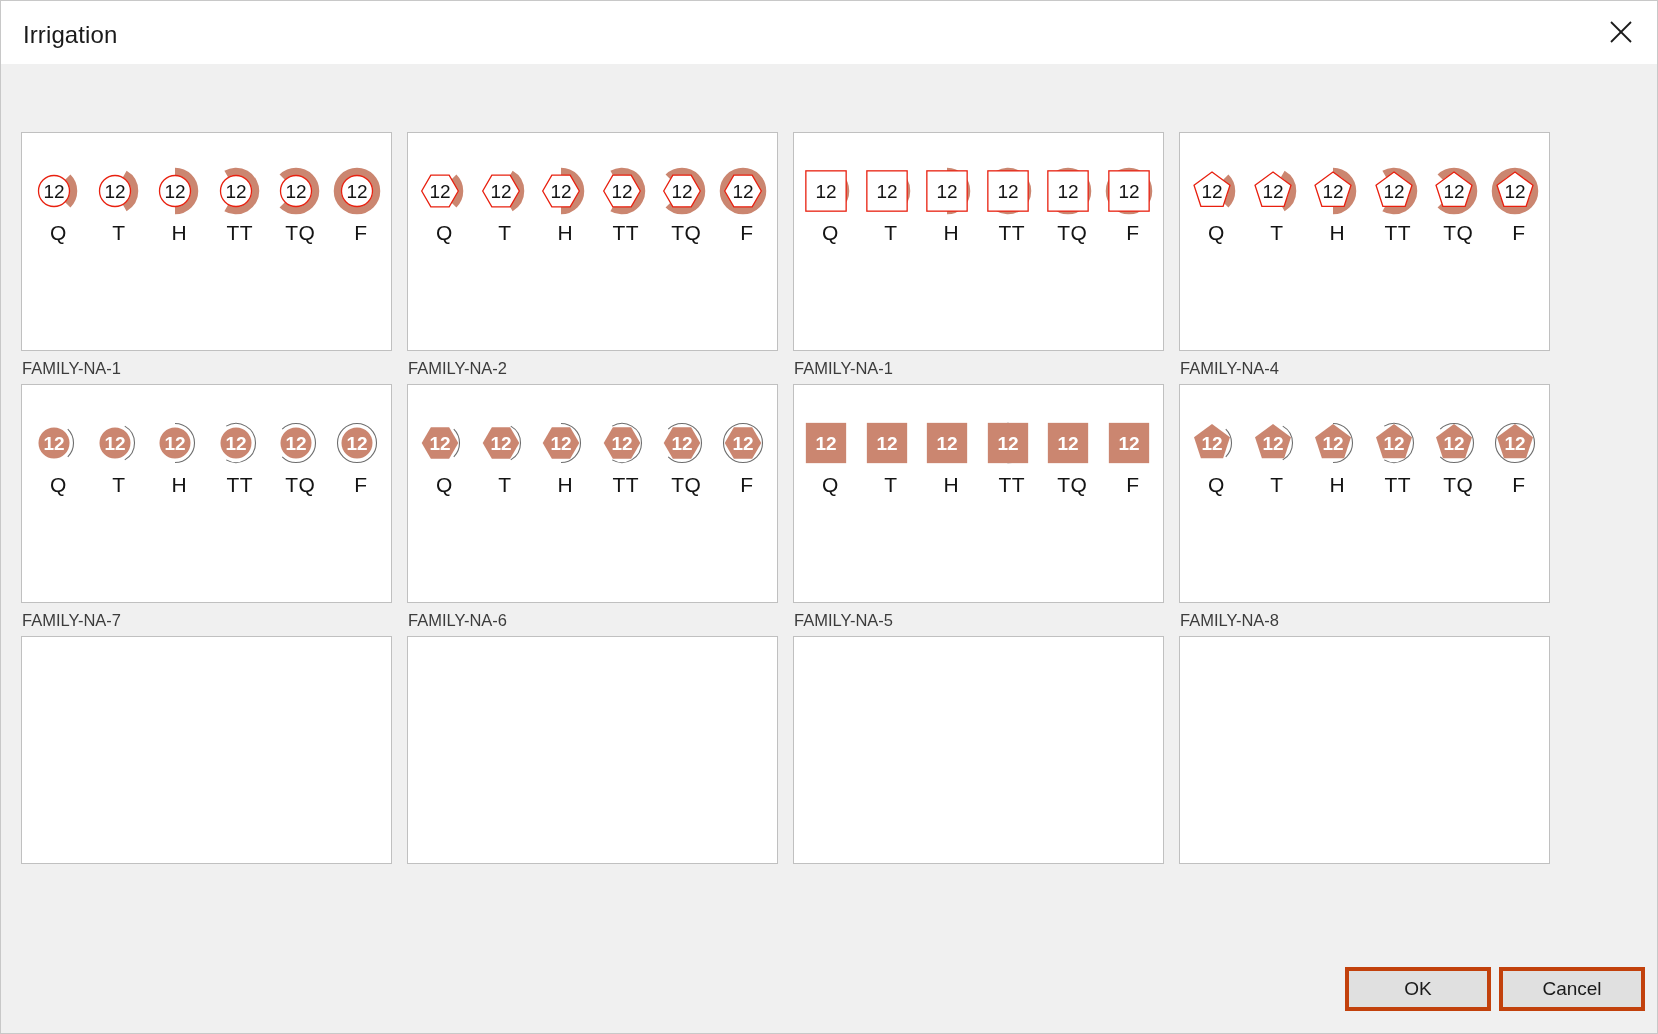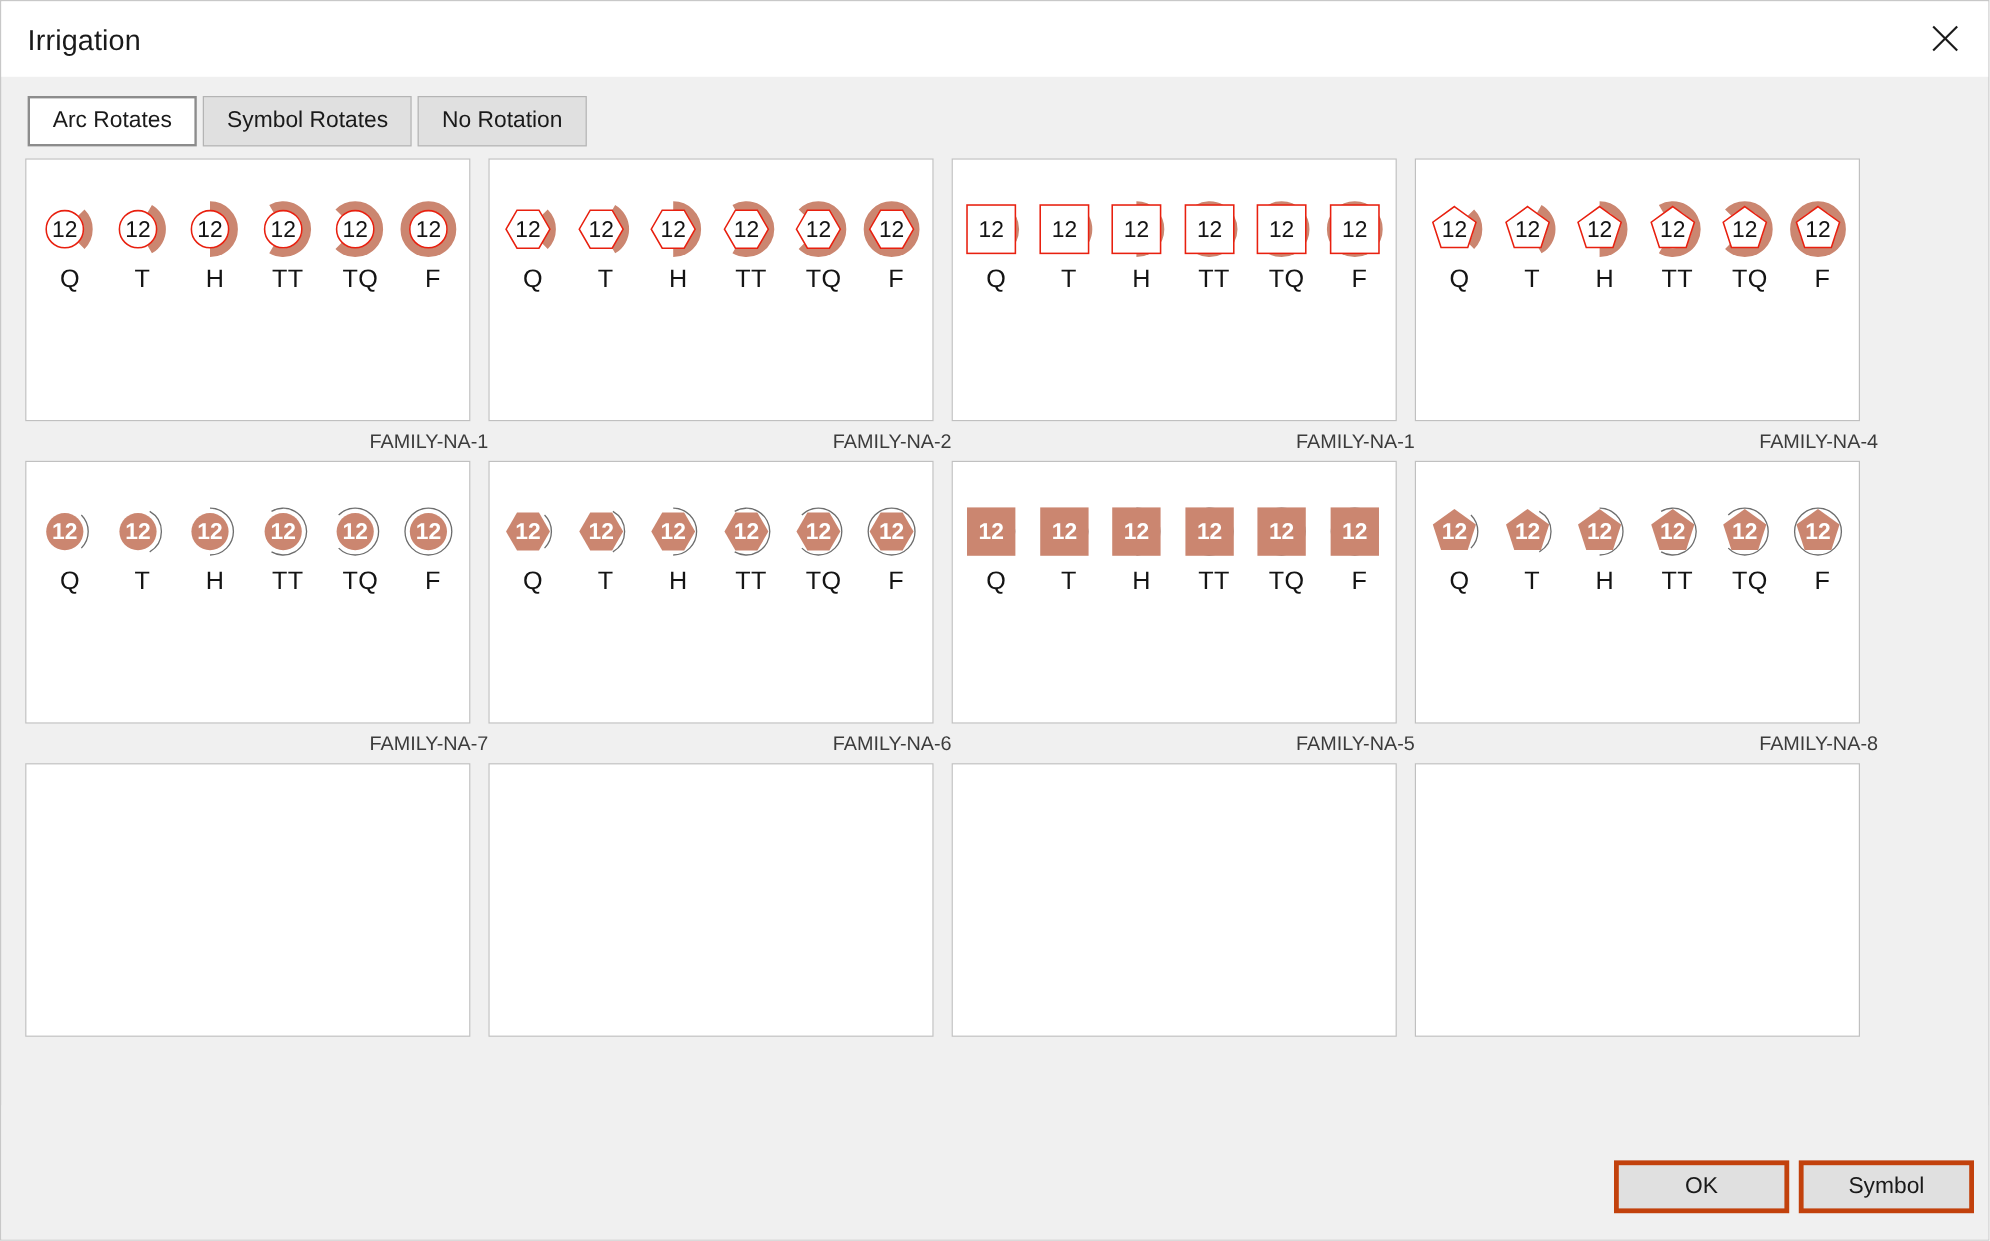--- a/index.html
+++ b/index.html
@@ -134,21 +134,20 @@
     margin-top: 2px;
     letter-spacing: 0.3px;
   }
   .family-name {
     font-size: 16.5px;
     color: #3c3c3c;
     padding-top: 8px;
     padding-left: 1px;
     height: 33px;
     box-sizing: border-box;
-    text-align: right;
   }
 
   
   .footer {
     position: absolute;
     left: 0;
     right: 0;
     bottom: 0;
     height: 112px;
     background: #f0f0f0;
@@ -179,25 +178,20 @@
   <div class="titlebar">
     <div class="title-text">Irrigation</div>
     <div class="close-btn">
       <svg width="26" height="26" viewBox="0 0 26 26" aria-hidden="true">
         <line x1="3" y1="3" x2="23" y2="23" stroke="#1a1a1a" stroke-width="1.8"></line>
         <line x1="23" y1="3" x2="3" y2="23" stroke="#1a1a1a" stroke-width="1.8"></line>
       </svg>
     </div>
   </div>
 
-  <div class="tabbar">
-    <div class="tab active">Arc Rotates</div>
-    <div class="tab">Symbol Rotates</div>
-    <div class="tab">No Rotation</div>
-  </div>
 
   <div class="grid" id="family-grid">
       <div class="cell">
         <div class="panel">
           <div class="symbol-row">
             <div class="sym">
               <div class="sym-gfx">
                 <svg width="58" height="58" viewBox="0 0 58 58">
       <path d="M 38.79 15.21 A 19.5 19.5 0 0 1 38.79 42.79" fill="none" stroke="#cb8670" stroke-width="7.5" stroke-linecap="butt"></path>
       <circle cx="25" cy="29" r="15.5" fill="#ffffff" stroke="#e8200f" stroke-width="1.3"></circle>
@@ -742,16 +736,16 @@
         <div class="family-name"></div>
       </div>
       <div class="cell">
         <div class="panel empty"></div>
         <div class="family-name"></div>
       </div>
     </div>
 
   <div class="footer">
     <div class="btn btn-ok">OK</div>
-    <div class="btn btn-cancel">Symbol</div>
+    <div class="btn btn-cancel">Cancel</div>
   </div>
 
 </div>
 
 </body></html>

